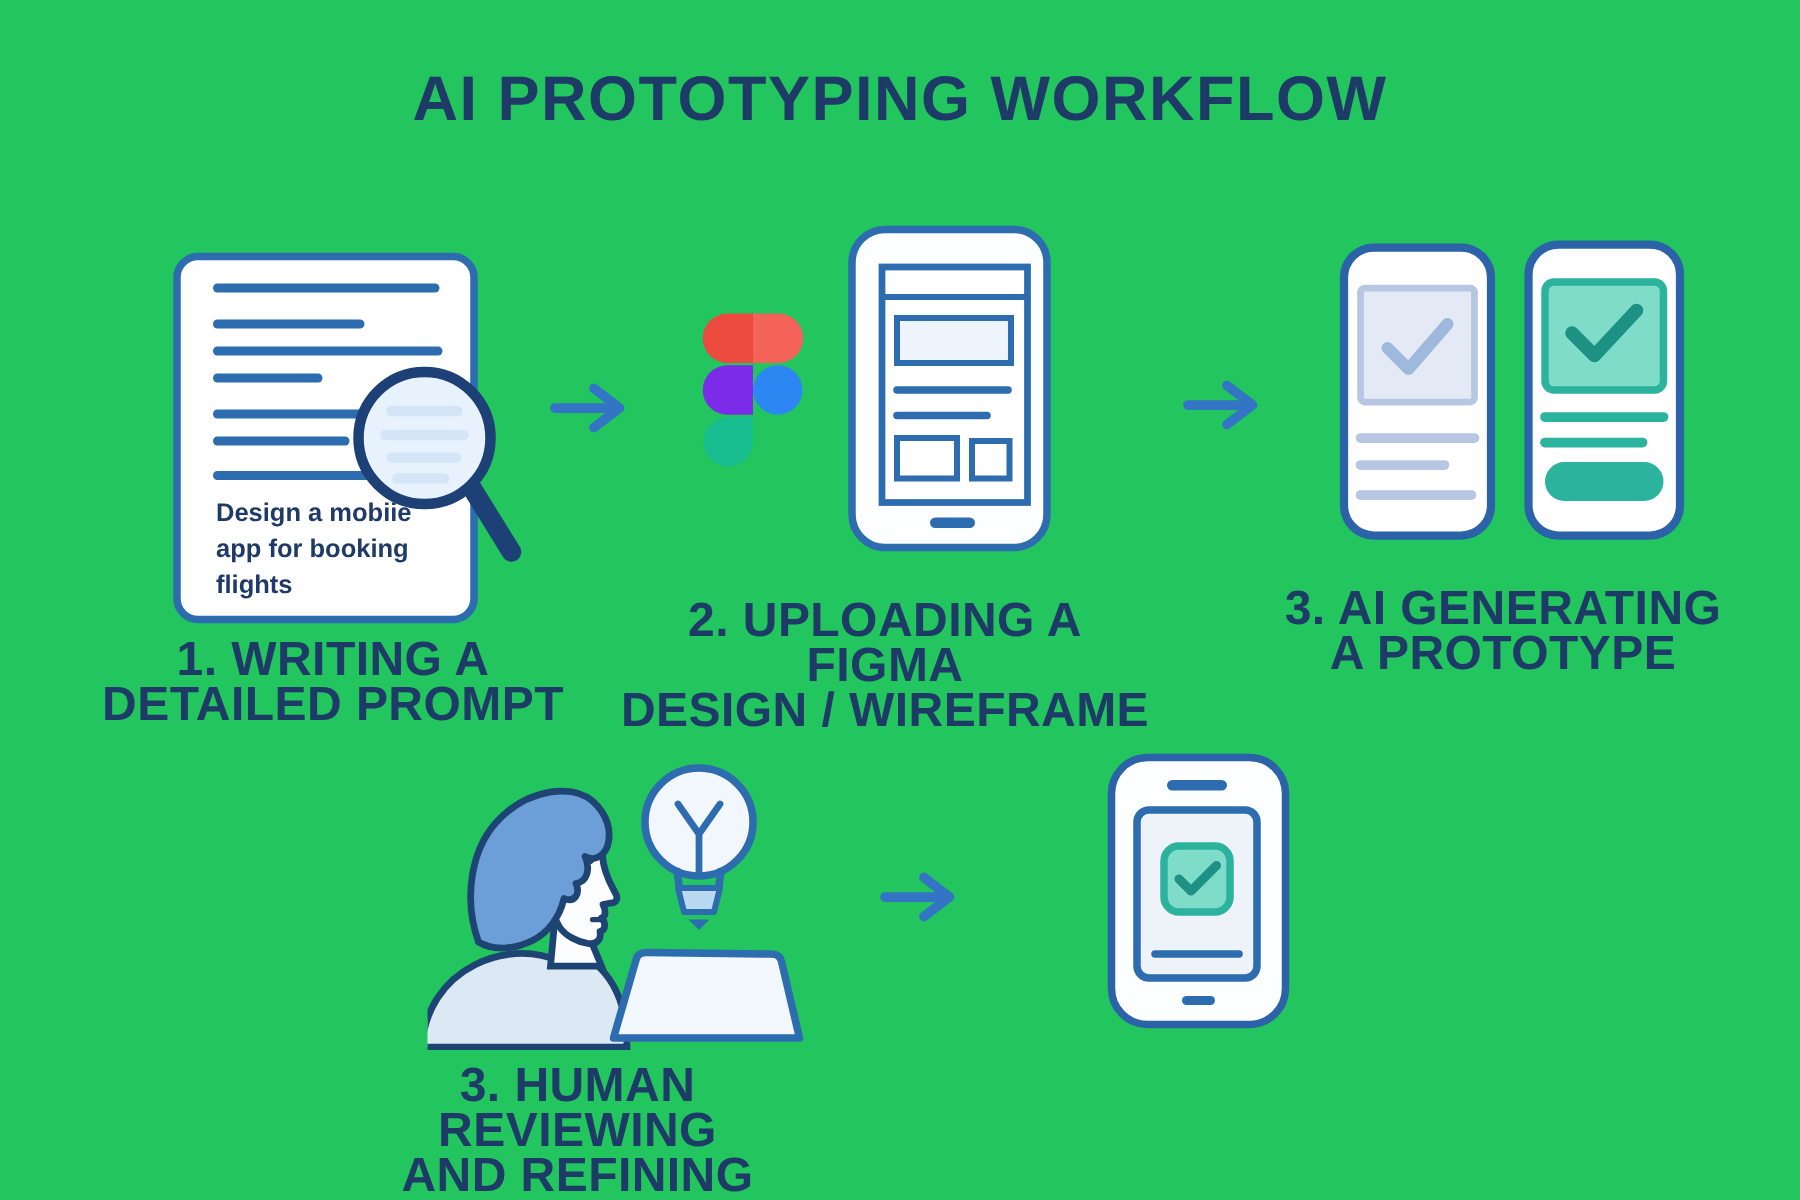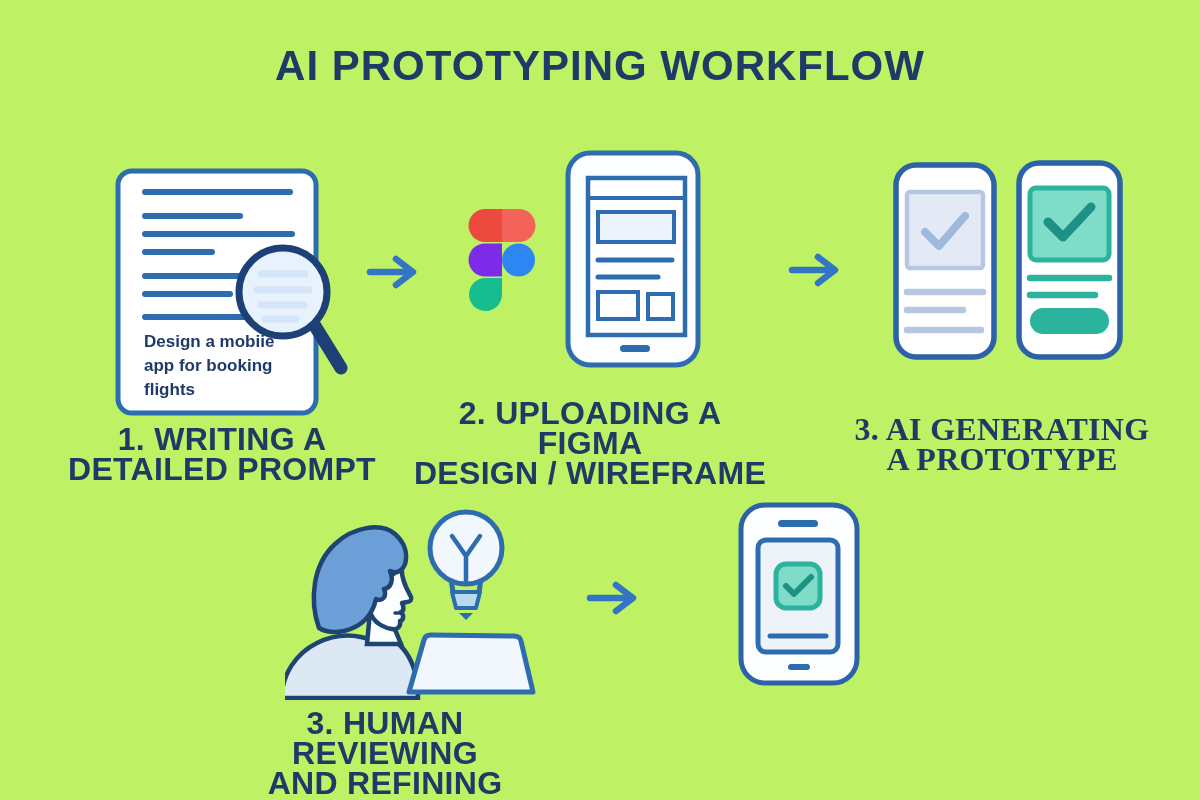--- a/index.html
+++ b/index.html
@@ -1,18 +1,18 @@
 <!DOCTYPE html>
 <html><head>
 <meta charset="utf-8">
 <style>
   html,body{margin:0;padding:0;background:#eef1f6;}
   .canvas{
     position:relative;width:1200px;height:800px;margin:0 auto;
-    background:#bef264;overflow:hidden;
+    background:#22c55e;overflow:hidden;
     font-family:"Liberation Sans",sans-serif;color:#1f3a68;
   }
   .title{
     position:absolute;left:0;top:42px;width:1200px;text-align:center;
     font-size:42px;font-weight:700;letter-spacing:1px;color:#1e3a66;margin:0;
   }
   .icon-box{position:absolute;}
   .icon-box svg{display:block;width:100%;height:100%;}
   .caption{
     position:absolute;text-align:center;font-weight:700;font-size:32px;
@@ -112,21 +112,21 @@
       <rect x="3" y="3" width="101" height="194" rx="20" fill="#ffffff" stroke="#2b62a8" stroke-width="5.5"></rect>
       <rect x="14" y="28" width="79" height="72" rx="6" fill="#7fdcc8" stroke="#2cb39e" stroke-width="5"></rect>
       <path d="M32,62 l15,15 28,-30" fill="none" stroke="#1d9183" stroke-width="9" stroke-linecap="round" stroke-linejoin="round"></path>
       <g stroke="#2cb39e" stroke-width="6.5" stroke-linecap="round">
         <line x1="14" y1="118" x2="93" y2="118"></line>
         <line x1="14" y1="135" x2="79" y2="135"></line>
       </g>
       <rect x="14" y="148" width="79" height="26" rx="13" fill="#2cb39e"></rect>
     </svg>
   </div>
-  <div class="caption" style="left:852px;top:414px;width:300px;font-family:Liberation Serif, serif;">3. AI GENERATING
+  <div class="caption" style="left:852px;top:390px;width:300px;">3. AI GENERATING
 A PROTOTYPE</div>
 
   <div class="icon-box" style="left:285px;top:500px;width:260px;height:200px;">
     <svg viewBox="0 0 260 200">
 
       <path d="M-4,198 C-2,174 10,154 32,143 C46,136 62,134 76,137 L84,139
                C94,143 101,142 107,139 C118,146 126,158 130,172 C132,180 133,190 133,198 Z" fill="#dce8f4" stroke="#1e4474" stroke-width="4.5"></path>
 
       <path d="M85,112 L82,144 L116,144 L106,120 C99,124 91,120 85,112 Z" fill="#fbfdff" stroke="#1e4474" stroke-width="4.5"></path>
 

